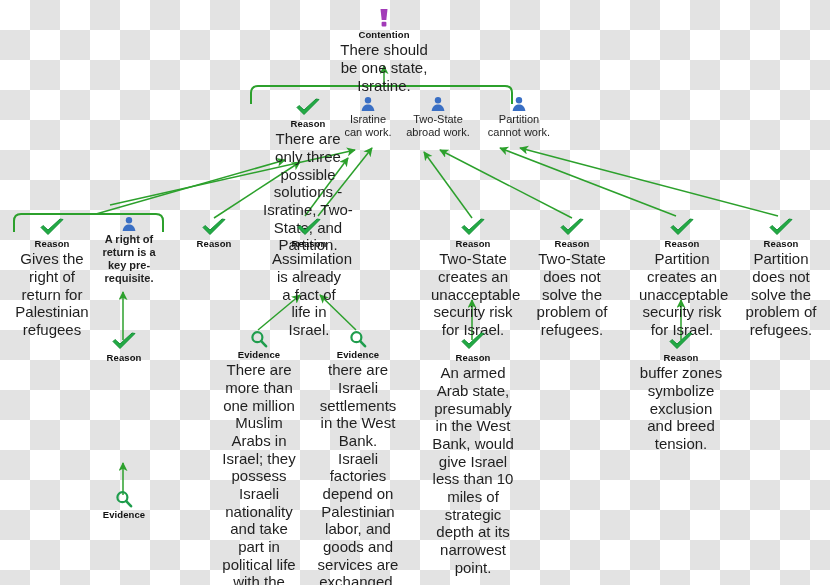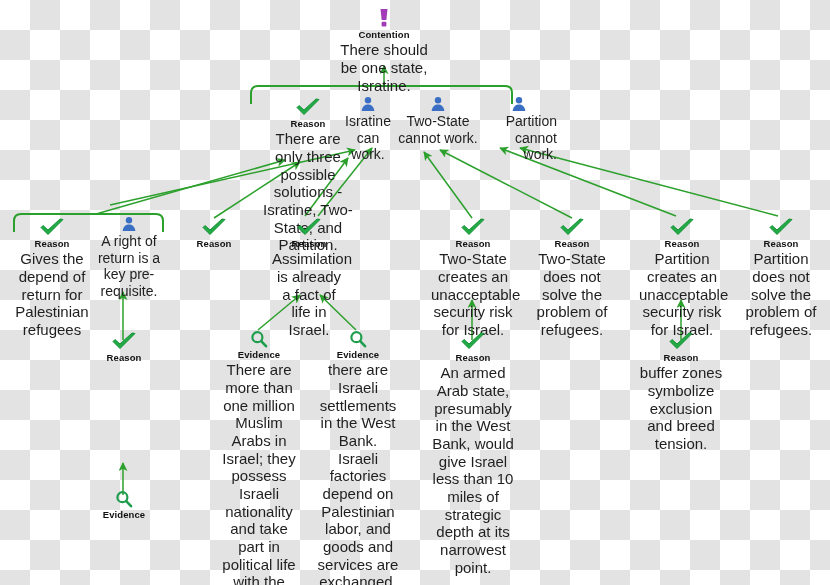--- a/index.html
+++ b/index.html
@@ -27,21 +27,21 @@
   .icon{display:block;margin:0 auto 1px auto;}
   .ntype{
     display:block;
     font-weight:bold;
     font-size:9.5px;
     letter-spacing:.1px;
     margin-bottom:1px;
     color:#111111;
   }
   .ntext{display:block;font-size:15px;color:#1f1f1f;}
-  .n-plain .ntext{font-size:14px;}
+  .n-plain .ntext{font-size:11px;}
 </style>
 </head>
 <body>
 
 <div id="canvas">
 
   <svg id="edges" viewBox="0 0 830 585">
     <defs>
       <marker id="ah" markerWidth="7" markerHeight="7" refX="5.4" refY="3" orient="auto">
         <path d="M0,0 L6,3 L0,6 L1.5,3 Z" fill="#2ca02c"></path>
@@ -99,40 +99,40 @@
       <path d="M1.6,15 C2.2,10.2 5,8.4 8,8.4 C11,8.4 13.8,10.2 14.4,15 Z" fill="#3a6fc4"></path>
     </svg>
     <span class="ntext">Isratine can work.</span>
   </div>
 
   <div class="node n-plain" style="left:398px;top:96px;width:80px;">
     <svg class="icon" width="16" height="16" viewBox="0 0 16 16">
       <circle cx="8" cy="4.2" r="3.2" fill="#3a6fc4"></circle>
       <path d="M1.6,15 C2.2,10.2 5,8.4 8,8.4 C11,8.4 13.8,10.2 14.4,15 Z" fill="#3a6fc4"></path>
     </svg>
-    <span class="ntext">Two-State cannot work.</span>
-  </div>
-
-  <div class="node n-plain" style="left:481px;top:96px;width:76px;text-align:right;">
+    <span class="ntext">Two-State abroad work.</span>
+  </div>
+
+  <div class="node n-plain" style="left:481px;top:96px;width:76px;">
     <svg class="icon" width="16" height="16" viewBox="0 0 16 16">
       <circle cx="8" cy="4.2" r="3.2" fill="#3a6fc4"></circle>
       <path d="M1.6,15 C2.2,10.2 5,8.4 8,8.4 C11,8.4 13.8,10.2 14.4,15 Z" fill="#3a6fc4"></path>
     </svg>
     <span class="ntext">Partition cannot work.</span>
   </div>
 
   <div class="node" style="left:12px;top:218px;width:80px;">
     <svg class="icon" width="26" height="19" viewBox="0 0 26 19">
       <path d="M2,9.5 L9,16.5 L24,1.5 L21,1 L9,12 L4,7.5 Z" fill="#22aa44" stroke="#169138" stroke-width="1" stroke-linejoin="round"></path>
     </svg>
     <span class="ntype">Reason</span>
-    <span class="ntext">Gives the depend of return for Palestinian refugees</span>
-  </div>
-
-  <div class="node n-plain" style="left:95px;top:216px;width:68px;">
+    <span class="ntext">Gives the right of return for Palestinian refugees</span>
+  </div>
+
+  <div class="node n-plain" style="left:95px;top:216px;width:68px;font-weight:bold;">
     <svg class="icon" width="16" height="16" viewBox="0 0 16 16">
       <circle cx="8" cy="4.2" r="3.2" fill="#3a6fc4"></circle>
       <path d="M1.6,15 C2.2,10.2 5,8.4 8,8.4 C11,8.4 13.8,10.2 14.4,15 Z" fill="#3a6fc4"></path>
     </svg>
     <span class="ntext">A right of return is a key pre-requisite.</span>
   </div>
 
   <div class="node" style="left:176px;top:218px;width:76px;">
     <svg class="icon" width="26" height="19" viewBox="0 0 26 19">
       <path d="M2,9.5 L9,16.5 L24,1.5 L21,1 L9,12 L4,7.5 Z" fill="#22aa44" stroke="#169138" stroke-width="1" stroke-linejoin="round"></path>

